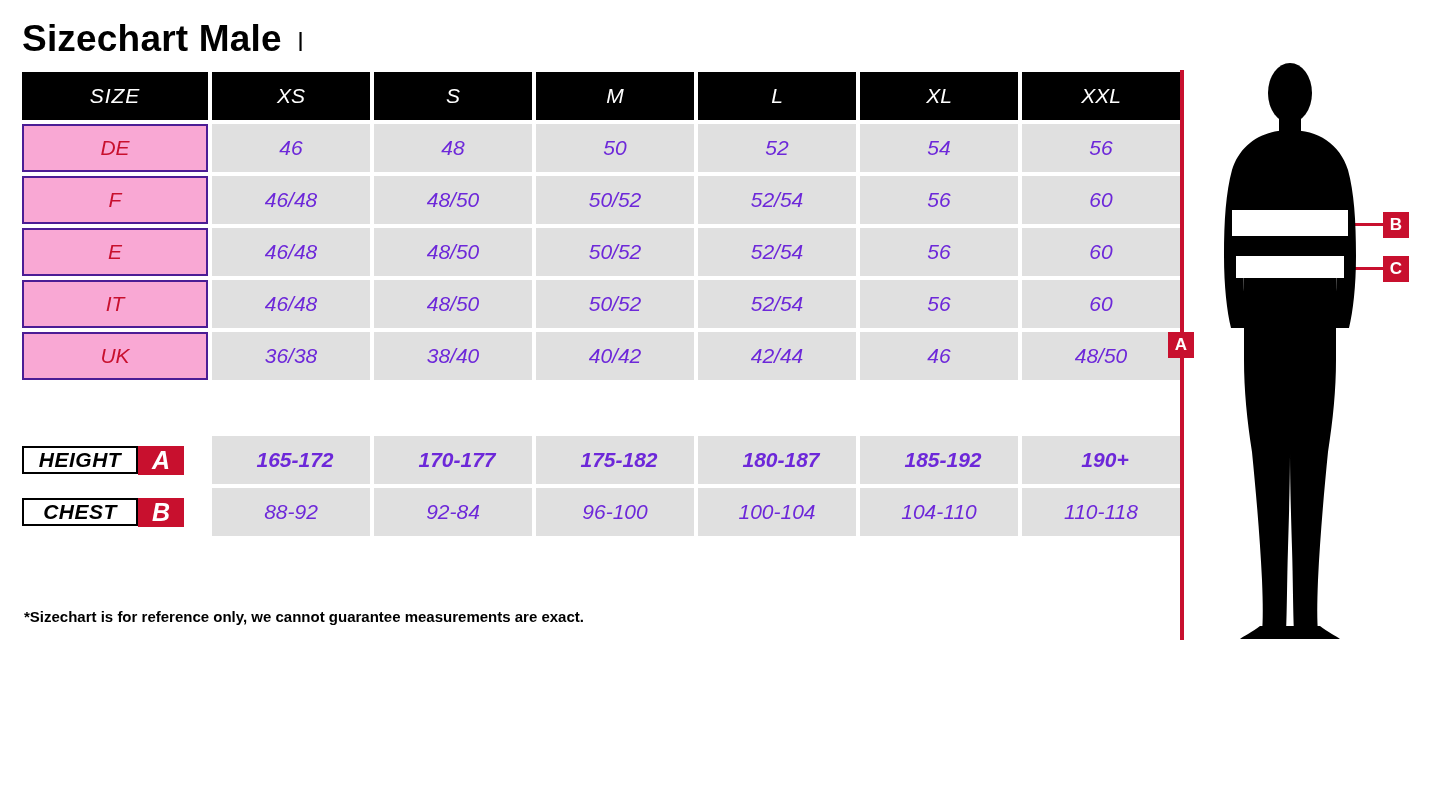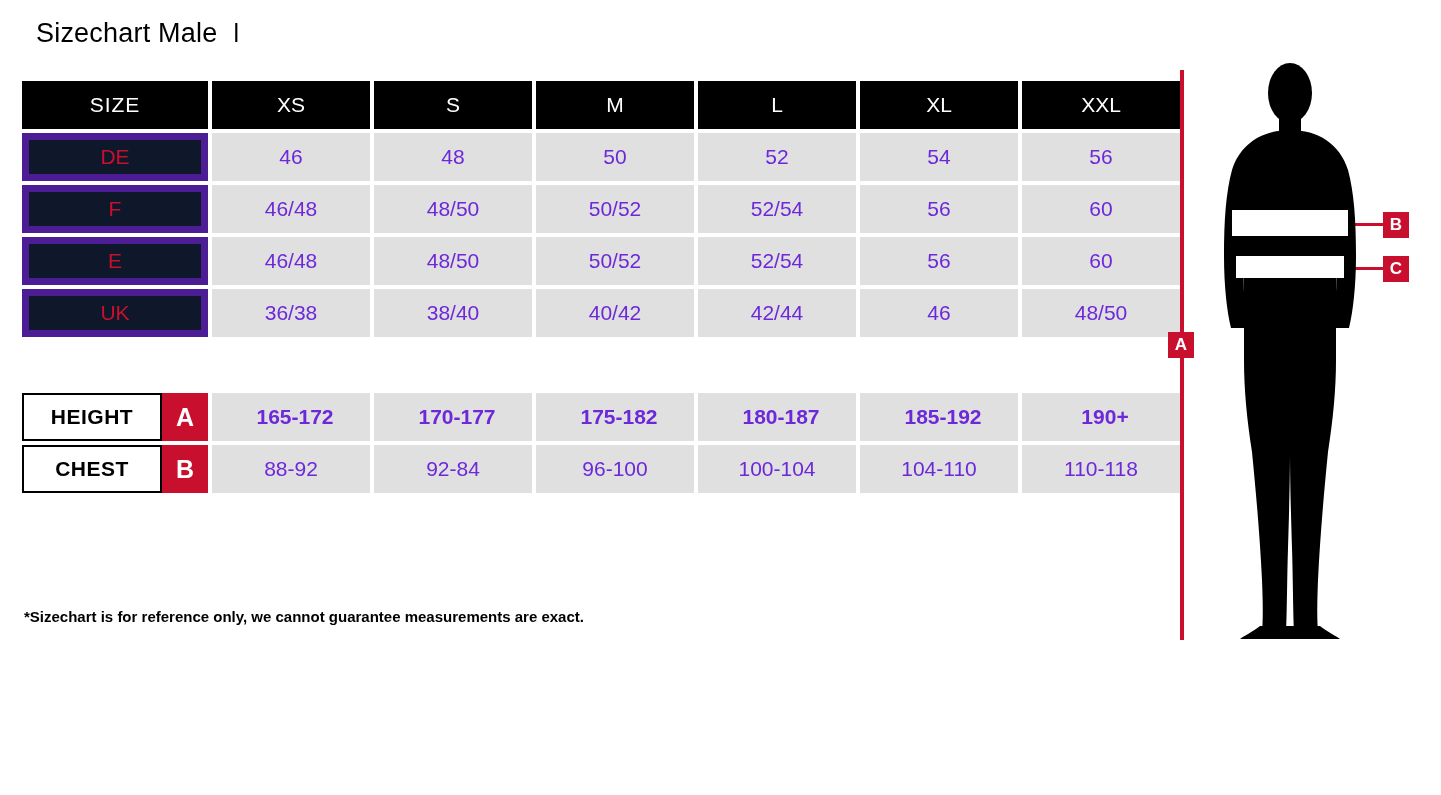--- a/index.html
+++ b/index.html
@@ -20,40 +20,40 @@
   #title-row {
     position: absolute;
     left: 22px;
     top: 18px;
     display: flex;
     align-items: baseline;
     gap: 0;
     white-space: nowrap;
   }
   #title-main {
-    font-size: 27px;
-    font-weight: normal;
+    font-size: 37px;
+    font-weight: bold;
     letter-spacing: 0.2px;
-    margin-left: 14px;
   }
   #title-sep {
     font-size: 25px;
     font-weight: normal;
     padding: 0 14px 0 16px;
   }
   #title-sub {
     font-size: 26px;
     font-weight: normal;
   }
 
   
   #table-wrap {
     position: absolute;
     left: 22px;
-    top: 81px;
+    top: 72px;
+    font-style: italic;
   }
   table.sizechart {
     border-collapse: separate;
     border-spacing: 4px 4px;
     margin: -4px;
   }
   table.sizechart td, table.sizechart th {
     padding: 0;
     margin: 0;
     text-align: center;
@@ -73,22 +73,22 @@
     letter-spacing: 1px;
   }
   .hdr-size {
     background: #000000;
     color: #ffffff;
     font-size: 22px;
   }
 
   
   .country-cell {
-    background: #0f172a;
-    border: 7px solid #4c1d95;
+    background: #f9a8d4;
+    border: 2px solid #4c1d95;
     color: #c8102e;
     font-weight: bold;
     font-size: 22px;
     box-sizing: border-box;
   }
   
   .data-cell {
     background: #e0e0e0;
     color: #6d28d9;
     font-size: 21px;
@@ -100,21 +100,22 @@
   }
 
   
   .meas-label {
     padding: 0 !important;
     background: transparent;
   }
   .meas-inner {
     display: flex;
     height: 48px;
-    width: 186px;
+    width: 162px;
+    align-items: center;
   }
   .meas-text {
     flex: 1 1 auto;
     border: 2px solid #000000;
     box-sizing: border-box;
     background: #ffffff;
     display: flex;
     align-items: center;
     justify-content: center;
     font-weight: bold;
@@ -226,20 +227,29 @@
           <td class="country-cell c-label">F</td>
           <td class="data-cell c-size">46/48</td>
           <td class="data-cell c-size">48/50</td>
           <td class="data-cell c-size">50/52</td>
           <td class="data-cell c-size">52/54</td>
           <td class="data-cell c-size">56</td>
           <td class="data-cell c-size">60</td>
         </tr>
         <tr>
           <td class="country-cell c-label">E</td>
+          <td class="data-cell c-size">46/48</td>
+          <td class="data-cell c-size">48/50</td>
+          <td class="data-cell c-size">50/52</td>
+          <td class="data-cell c-size">52/54</td>
+          <td class="data-cell c-size">56</td>
+          <td class="data-cell c-size">60</td>
+        </tr>
+        <tr>
+          <td class="country-cell c-label">IT</td>
           <td class="data-cell c-size">46/48</td>
           <td class="data-cell c-size">48/50</td>
           <td class="data-cell c-size">50/52</td>
           <td class="data-cell c-size">52/54</td>
           <td class="data-cell c-size">56</td>
           <td class="data-cell c-size">60</td>
         </tr>
         <tr>
           <td class="country-cell c-label">UK</td>
           <td class="data-cell c-size">36/38</td>

